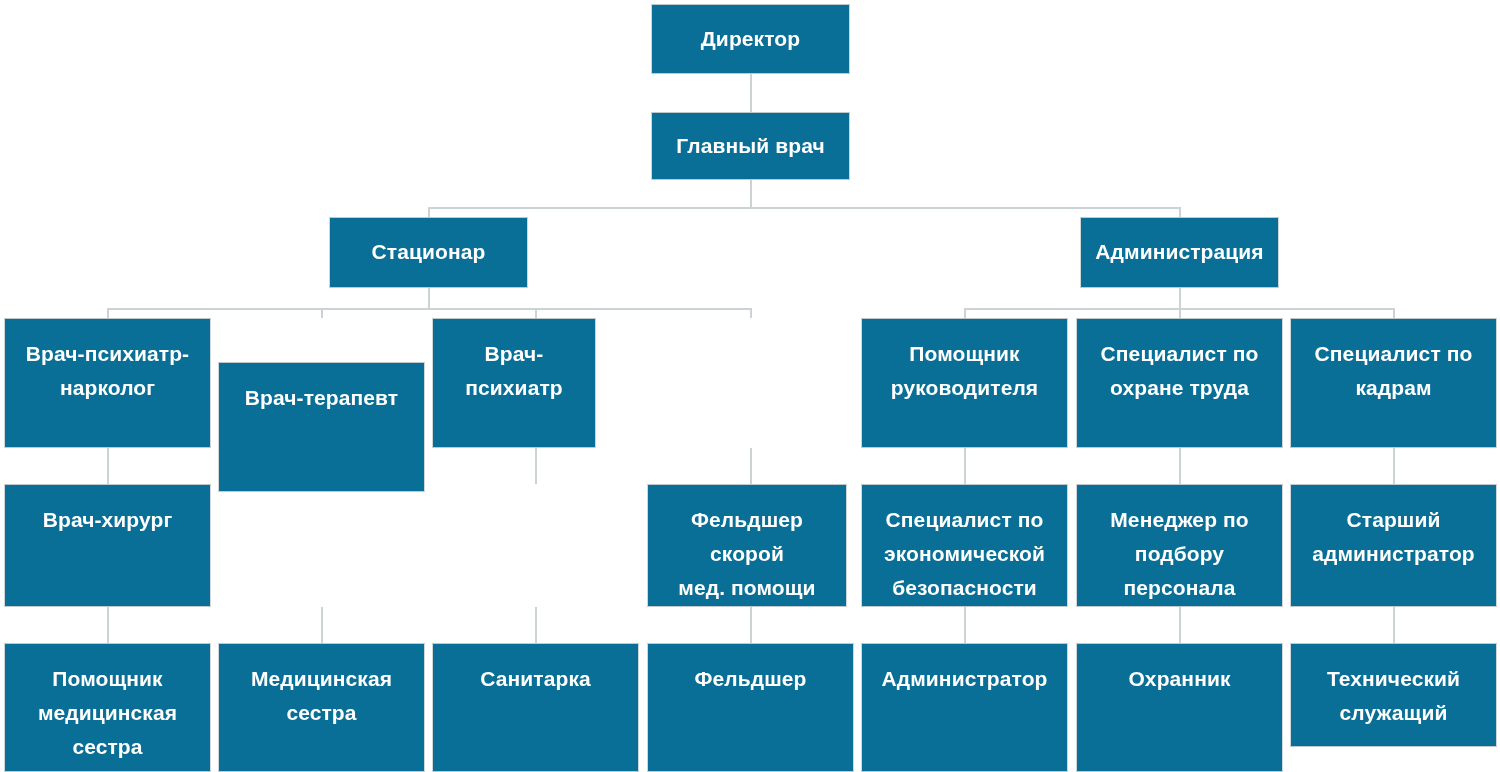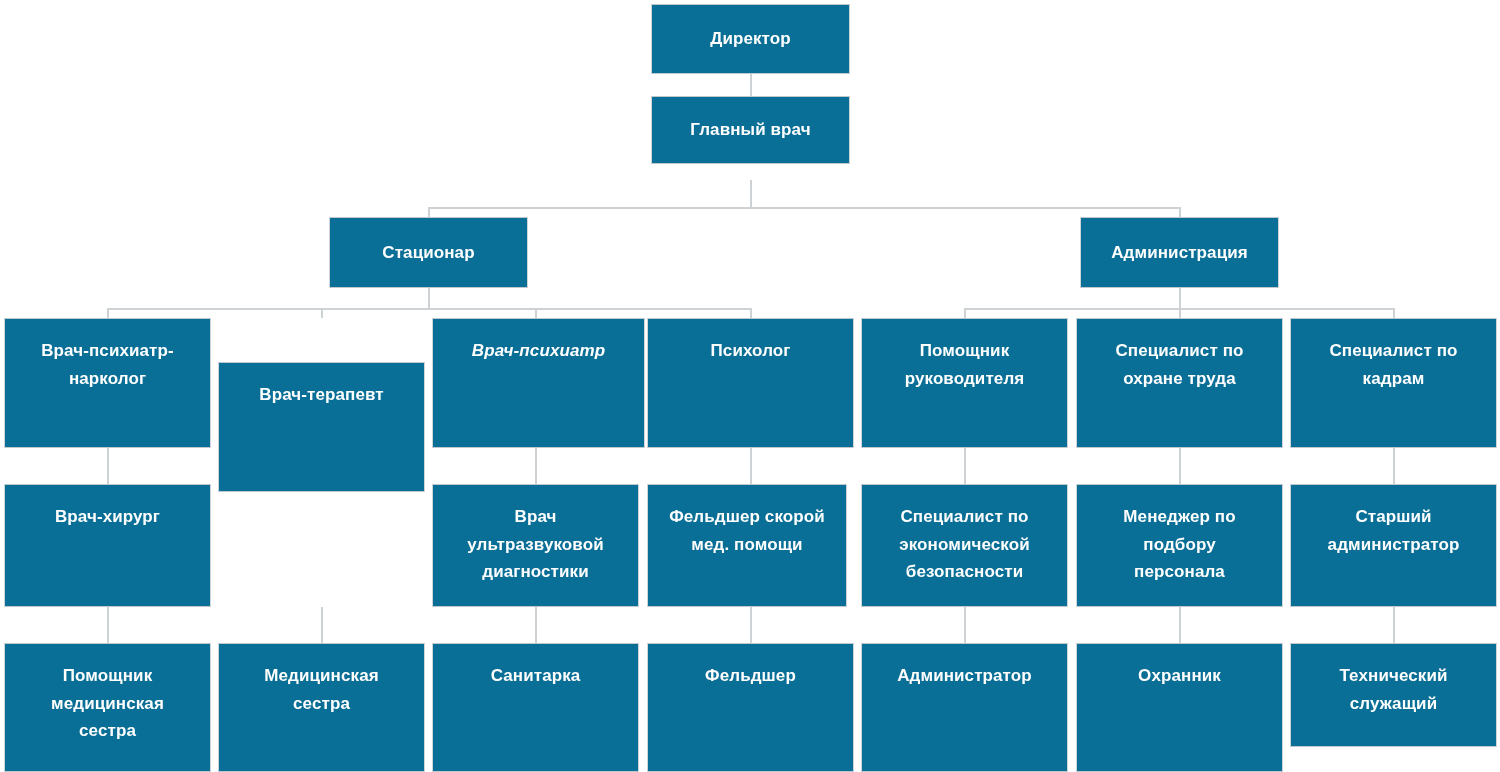--- a/index.html
+++ b/index.html
@@ -20,21 +20,21 @@
   .node {
     position: absolute;
     box-sizing: border-box;
     background: #0a6f96;
     border-left: 1px solid #cfd6da;
     border-right: 1px solid #cfd6da;
     border-top: 1px solid #bfc8cd;
     border-bottom: 1px solid #bfc8cd;
     color: #ffffff;
     font-weight: bold;
-    font-size: 17px;
+    font-size: 21px;
     line-height: 1.62;
     text-align: center;
     letter-spacing: 0.1px;
     display: block;
     padding-top: 18px;
     padding-left: 8px;
     padding-right: 8px;
     text-rendering: optimizeLegibility;
   }
   .node.v-center {
@@ -92,64 +92,56 @@
   <div class="conn v" style="left:535px; top:607px; height:36px;"></div>
   <div class="conn v" style="left:750px; top:607px; height:36px;"></div>
   <div class="conn v" style="left:964px; top:607px; height:36px;"></div>
   <div class="conn v" style="left:1179px; top:607px; height:36px;"></div>
   <div class="conn v" style="left:1393px; top:607px; height:36px;"></div>
 
   <div class="node v-center" style="left:651px; top:4px; width:199px; height:70px;">
     <span class="node-label">Директор</span>
   </div>
 
-  <div class="node v-center" style="left:651px; top:96px; width:199px; height:68px;">
+  <div class="node v-center" style="left:651px; top:112px; width:199px; height:68px;">
     <span class="node-label">Главный врач</span>
   </div>
 
   <div class="node v-center" style="left:329px; top:217px; width:199px; height:71px;">
     <span class="node-label">Стационар</span>
   </div>
   <div class="node v-center" style="left:1080px; top:217px; width:199px; height:71px;">
     <span class="node-label">Администрация</span>
   </div>
 
   <div class="node" style="left:4px; top:318px; width:207px; height:130px;">
     <span class="node-label">Врач-психиатр-
 нарколог</span>
   </div>
   <div class="node" style="left:218px; top:318px; width:207px; height:130px;margin-top:44px;">
     <span class="node-label">Врач-терапевт</span>
   </div>
-  <div class="node" style="left:432px; top:318px; width:213px; height:130px;font-style:italic;">
+  <div class="node" style="left:432px; top:318px; width:164px; height:130px;">
     <span class="node-label">Врач-психиатр</span>
-  </div>
-  <div class="node" style="left:647px; top:318px; width:207px; height:130px;">
-    <span class="node-label">Психолог</span>
   </div>
   <div class="node" style="left:861px; top:318px; width:207px; height:130px;">
     <span class="node-label">Помощник
 руководителя</span>
   </div>
   <div class="node" style="left:1076px; top:318px; width:207px; height:130px;">
     <span class="node-label">Специалист по
 охране труда</span>
   </div>
   <div class="node" style="left:1290px; top:318px; width:207px; height:130px;">
     <span class="node-label">Специалист по
 кадрам</span>
   </div>
 
   <div class="node" style="left:4px; top:484px; width:207px; height:123px;">
     <span class="node-label">Врач-хирург</span>
-  </div>
-  <div class="node" style="left:432px; top:484px; width:207px; height:123px;">
-    <span class="node-label">Врач
-ультразвуковой
-диагностики</span>
   </div>
   <div class="node" style="left:647px; top:484px; width:200px; height:123px;">
     <span class="node-label">Фельдшер скорой
 мед. помощи</span>
   </div>
   <div class="node" style="left:861px; top:484px; width:207px; height:123px;">
     <span class="node-label">Специалист по
 экономической
 безопасности</span>
   </div>

